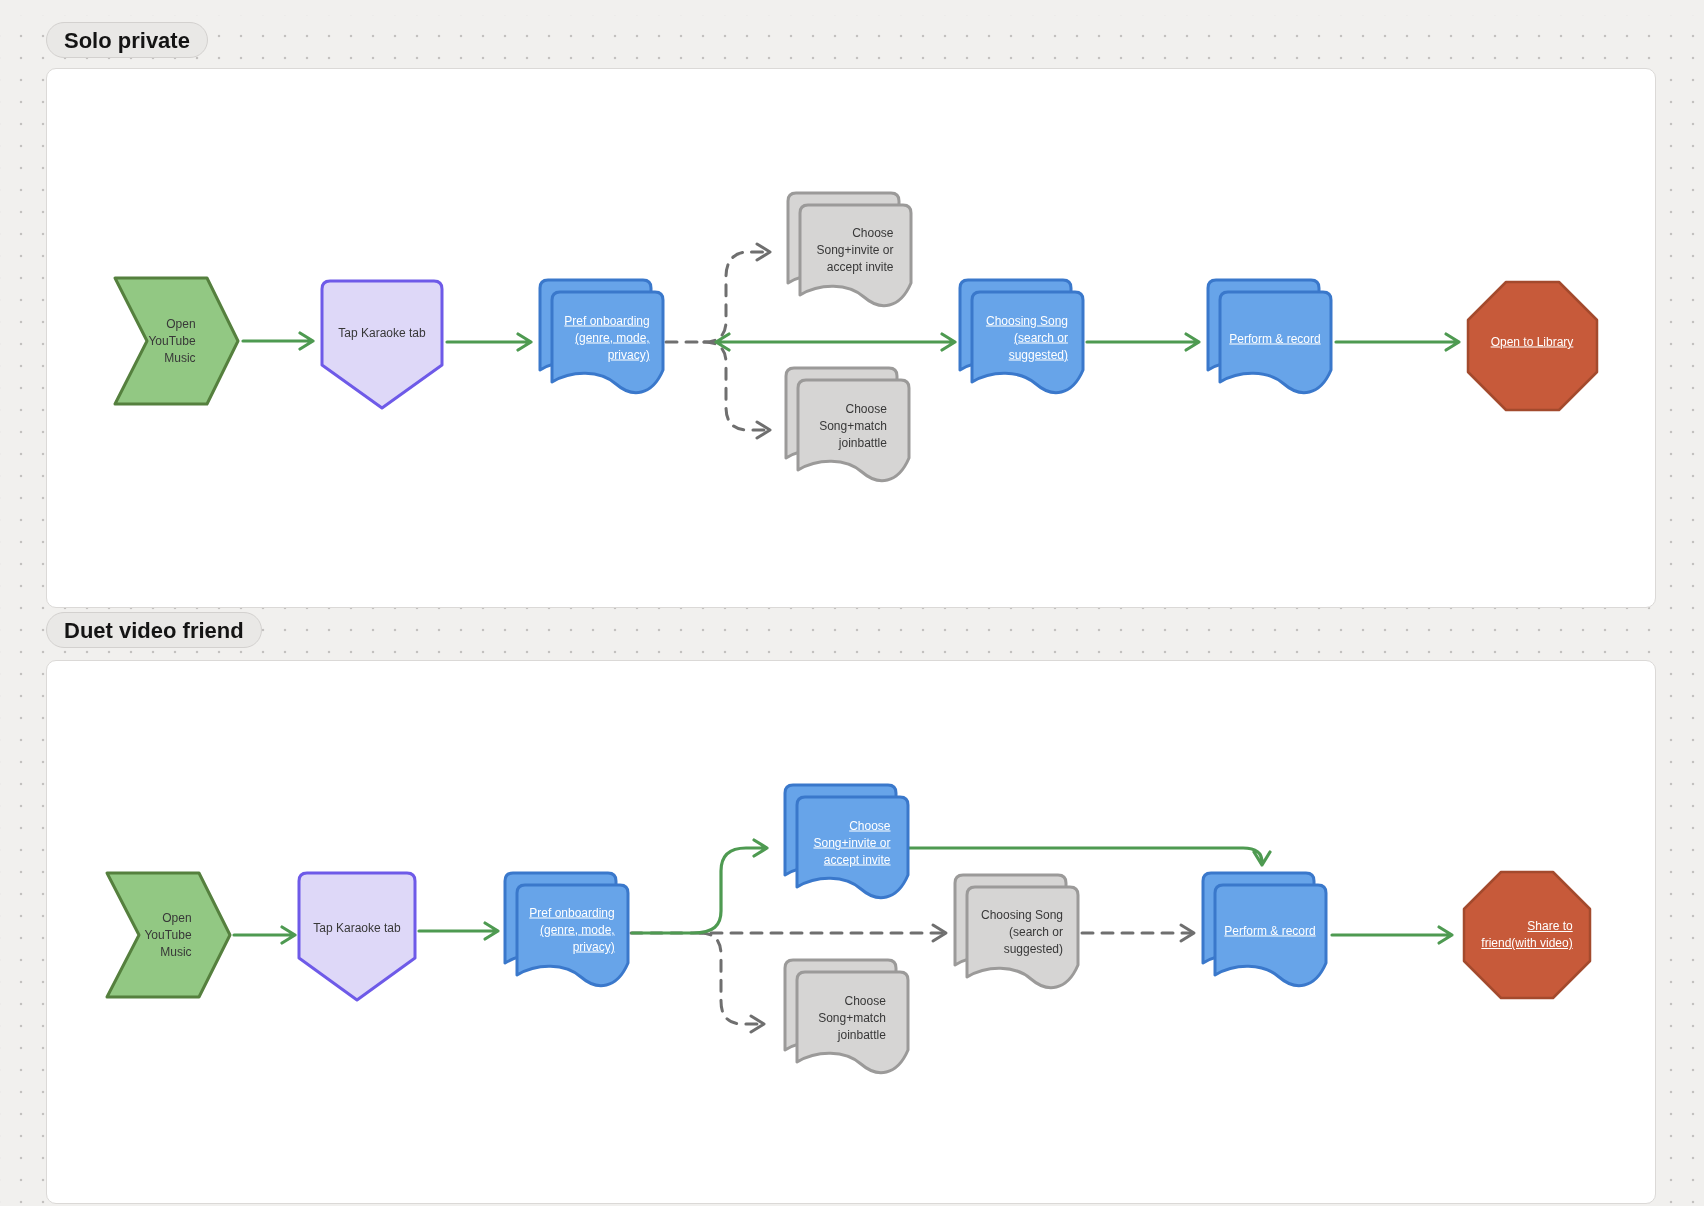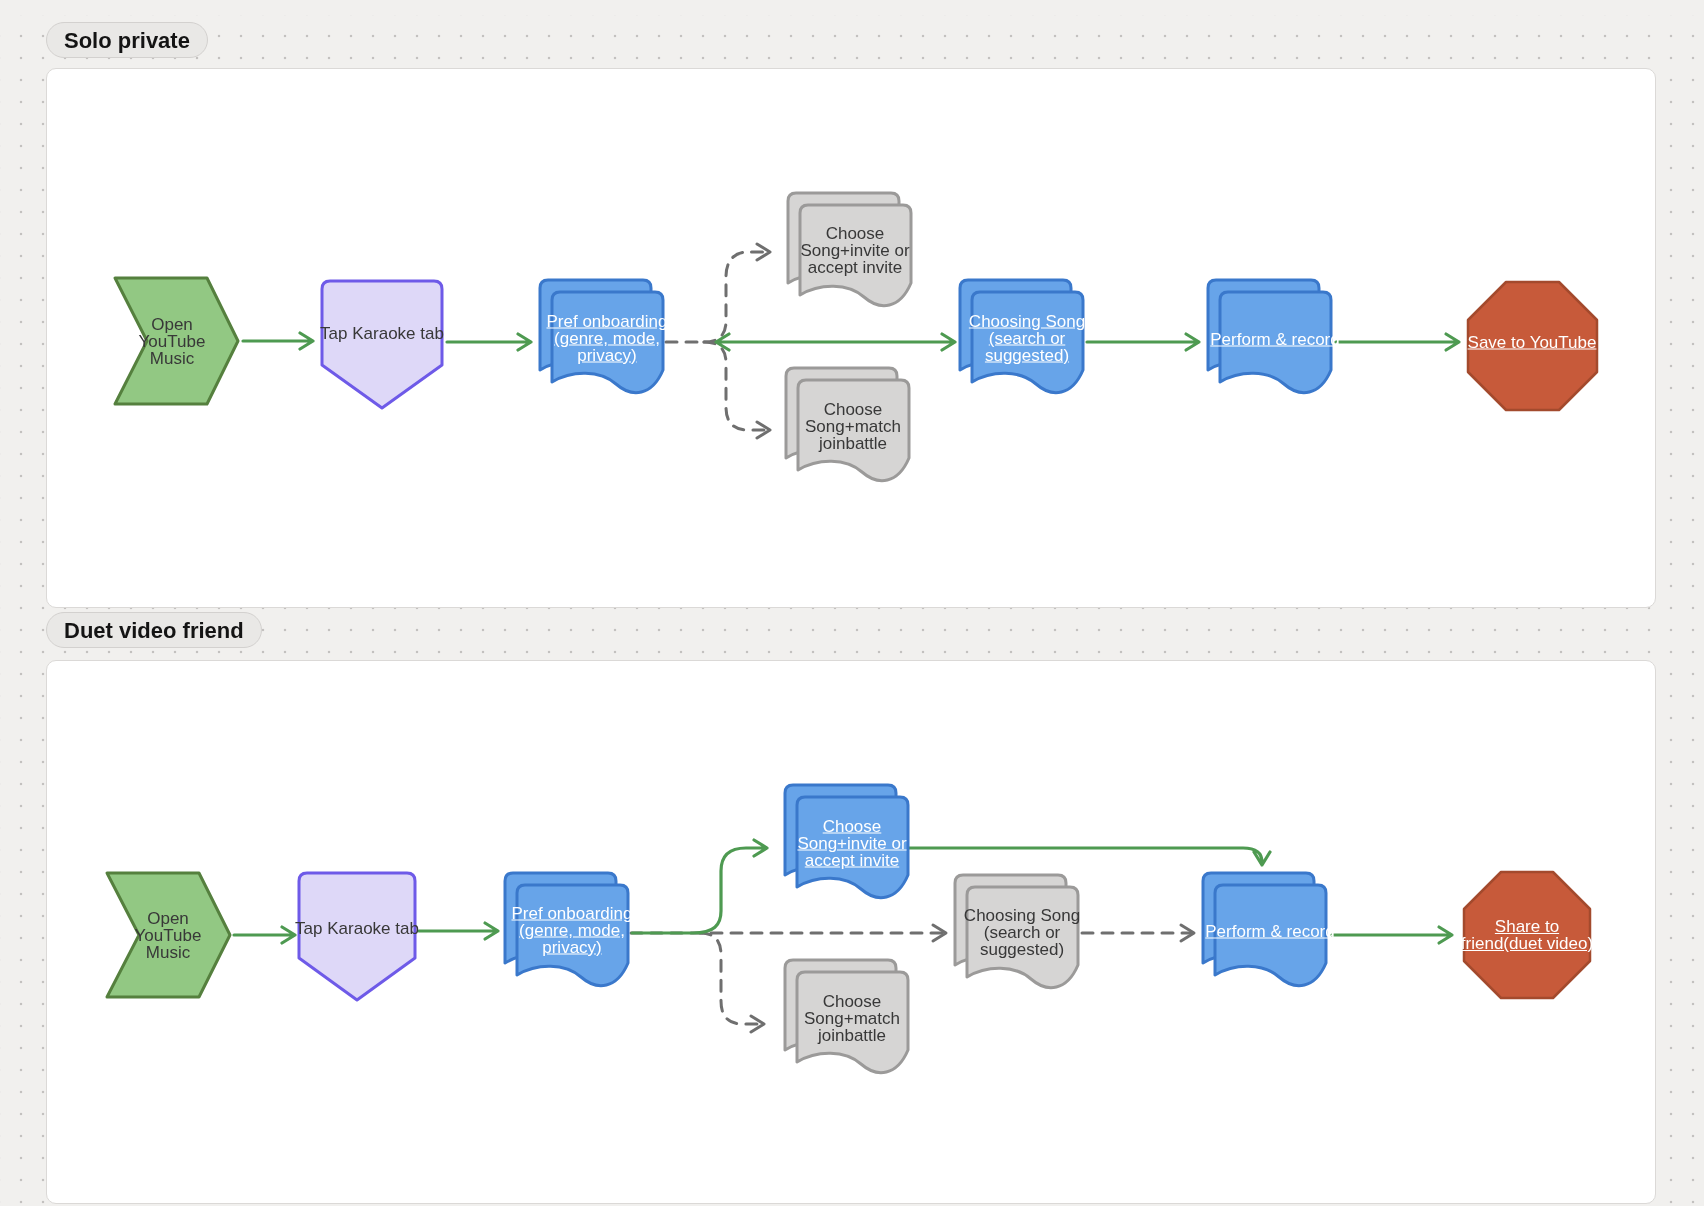--- a/index.html
+++ b/index.html
@@ -38,21 +38,21 @@
   .shape-green{fill:var(--green_fill,#92c883);stroke:var(--green_stroke,#55803e);stroke-width:3;stroke-linejoin:round;}
   .shape-purple{fill:var(--purple_fill,#ded8f8);stroke:var(--purple_stroke,#6e5ae8);stroke-width:3;stroke-linejoin:round;}
   .doc-blue{fill:var(--blue_fill,#67a4e9);stroke:var(--blue_stroke,#3a78cb);stroke-width:3;stroke-linejoin:round;}
   .doc-gray{fill:var(--gray_fill,#d6d5d4);stroke:var(--gray_stroke,#9b9a99);stroke-width:3;stroke-linejoin:round;}
   .shape-red{fill:var(--red_fill,#c75a3a);stroke:var(--red_stroke,#a34a2d);stroke-width:2.5;stroke-linejoin:round;}
   .conn-green{fill:none;stroke:var(--connector_green,#4e9a51);stroke-width:3.2;stroke-linecap:round;stroke-linejoin:round;}
   .conn-gray{fill:none;stroke:var(--connector_gray,#6f6f6f);stroke-width:3;stroke-linecap:round;stroke-linejoin:round;stroke-dasharray:11 9;}
   .conn-gray-head{fill:none;stroke:var(--connector_gray,#6f6f6f);stroke-width:3;stroke-linecap:round;stroke-linejoin:round;}
   .node-label{
     position:absolute;transform:translate(-50%,-50%);
-    font-size:17px;line-height:17px;text-align:center;white-space:pre;
+    font-size:12px;line-height:17px;text-align:right;white-space:pre;
     color:var(--text_dark,#383838);pointer-events:none;
   }
   .node-label.light{color:var(--text_light,#ffffff);text-decoration:underline;}
 </style>
 </head>
 <body>
 
 <div class="canvas">
 
   <div class="frame frame1"></div>
@@ -145,35 +145,35 @@
   <div class="node-label" style="left:855px;top:235px;">Choose
 Song+invite or
 accept invite</div>
   <div class="node-label" style="left:853px;top:411px;">Choose
 Song+match
 joinbattle</div>
   <div class="node-label light" style="left:1027px;top:323px;">Choosing Song
 (search or
 suggested)</div>
   <div class="node-label light" style="left:1275px;top:324px;">Perform &amp; record</div>
-  <div class="node-label light" style="left:1532px;top:327px;">Save to YouTube</div>
+  <div class="node-label light" style="left:1532px;top:327px;">Open to Library</div>
 
   <div class="node-label" style="left:168px;top:920px;">Open
 YouTube
 Music</div>
   <div class="node-label" style="left:357px;top:913px;">Tap Karaoke tab</div>
   <div class="node-label light" style="left:572px;top:915px;">Pref onboarding
 (genre, mode,
 privacy)</div>
   <div class="node-label light" style="left:852px;top:828px;">Choose
 Song+invite or
 accept invite</div>
   <div class="node-label" style="left:852px;top:1003px;">Choose
 Song+match
 joinbattle</div>
   <div class="node-label" style="left:1022px;top:917px;">Choosing Song
 (search or
 suggested)</div>
   <div class="node-label light" style="left:1270px;top:916px;">Perform &amp; record</div>
   <div class="node-label light" style="left:1527px;top:920px;">Share to
-friend(duet video)</div>
+friend(with video)</div>
 
 </div>
 
 </body></html>

